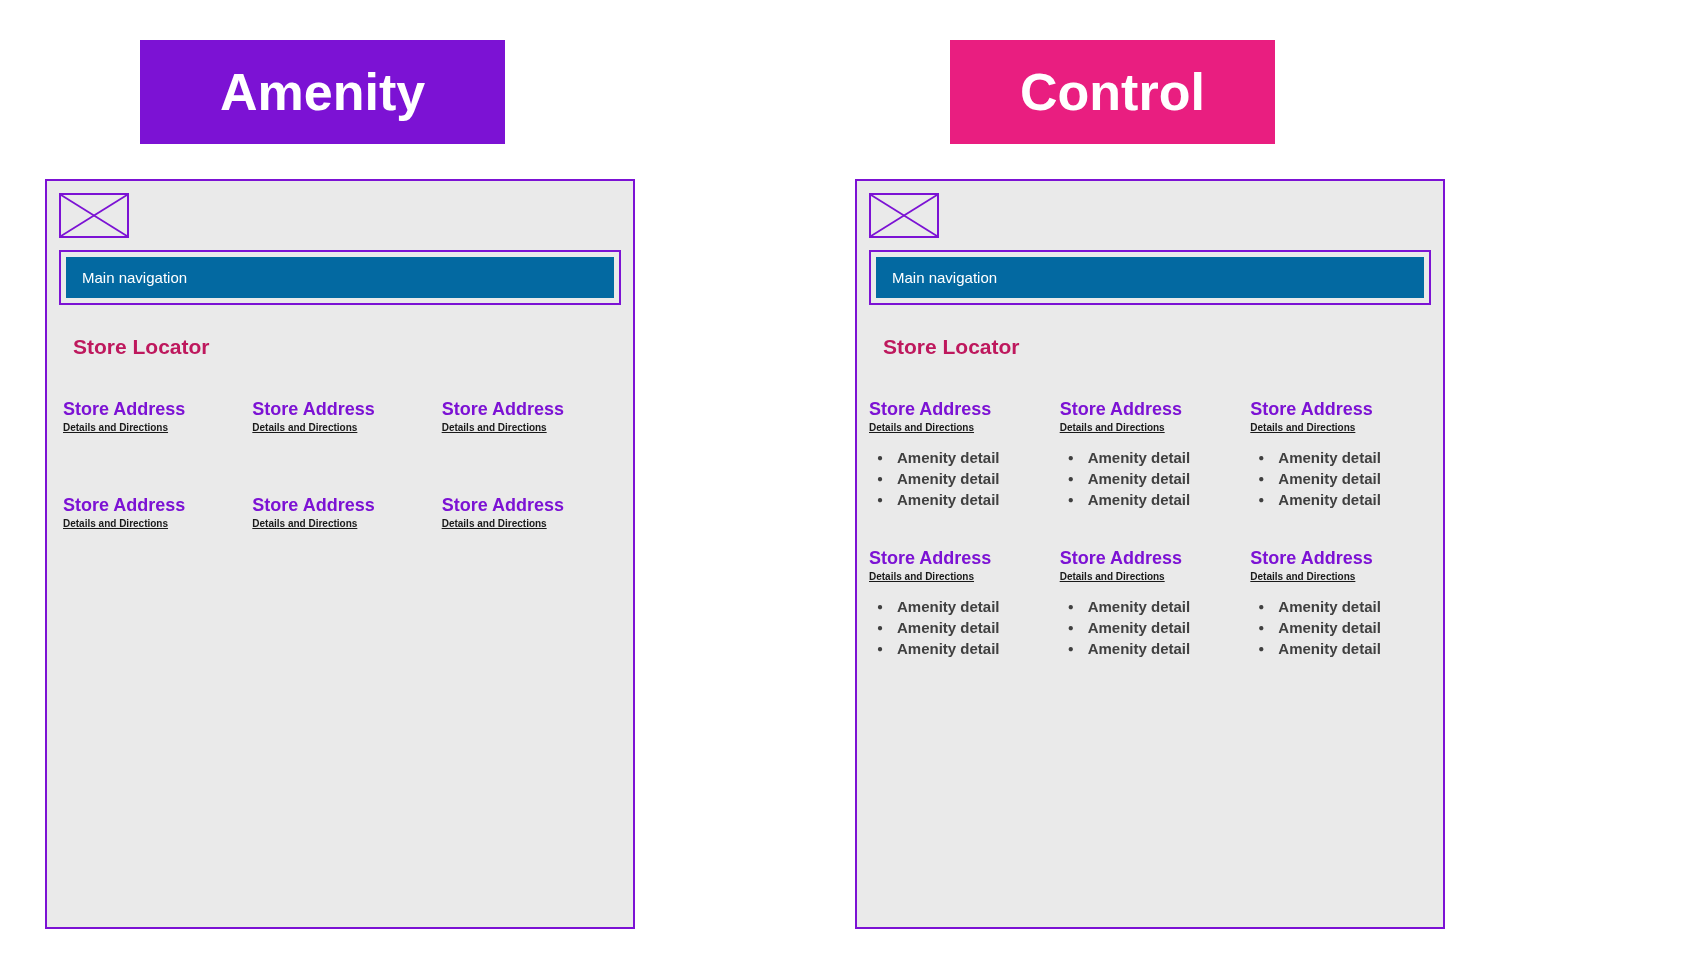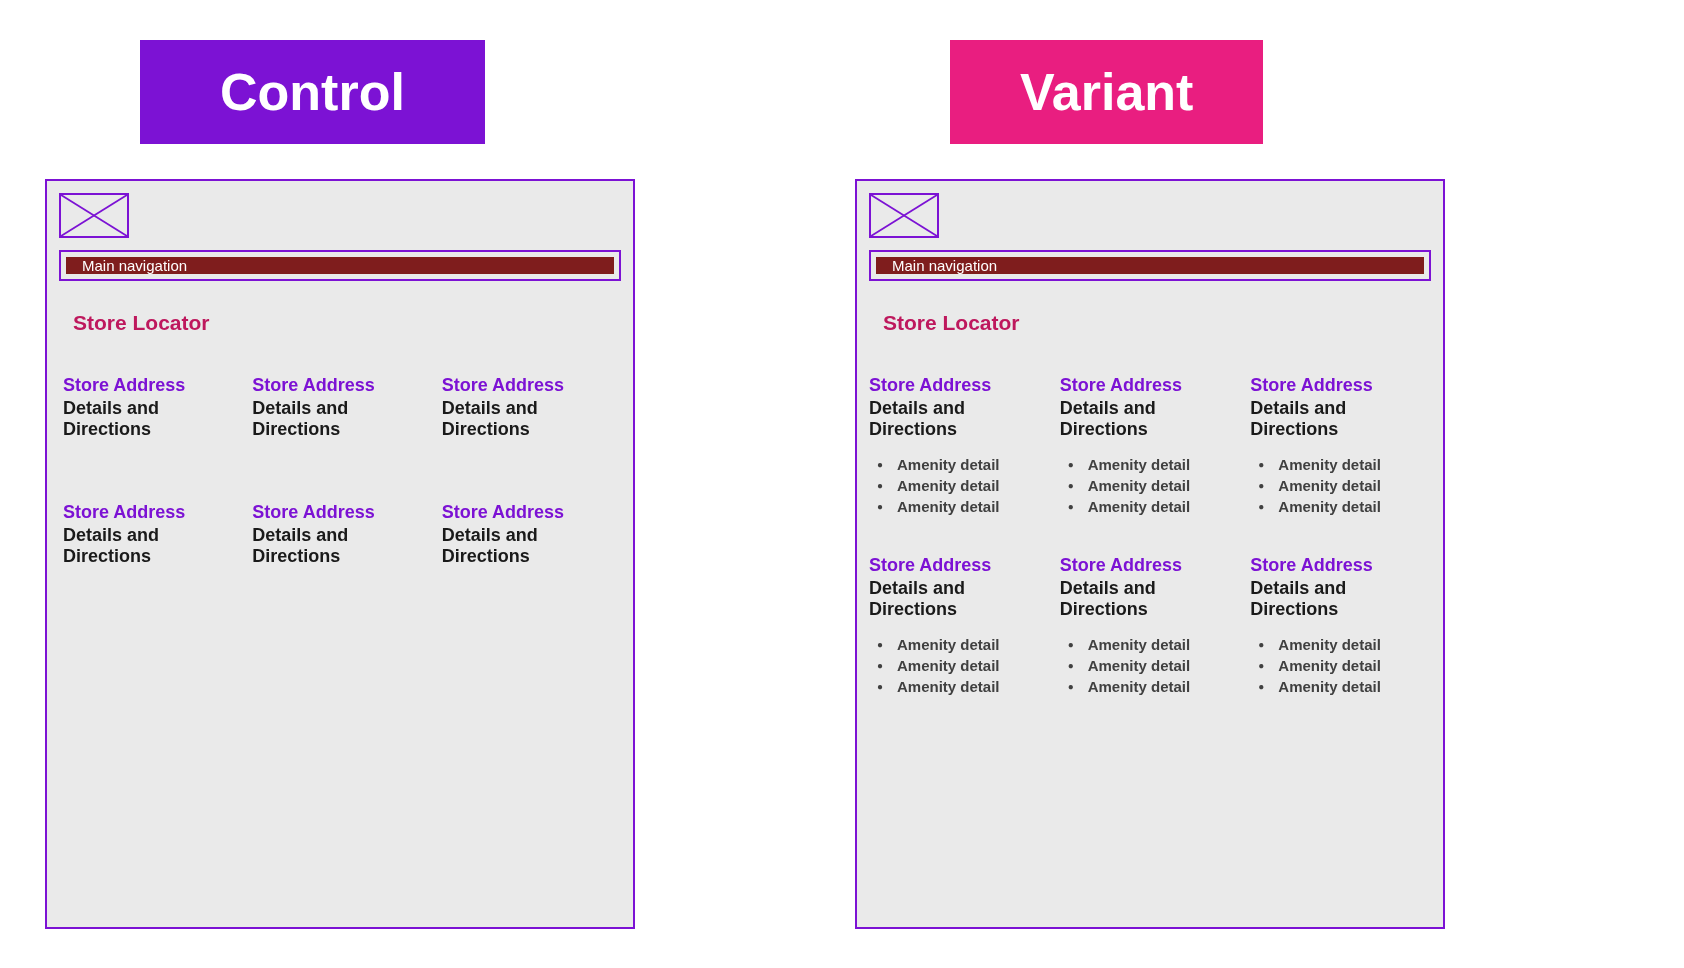--- a/index.html
+++ b/index.html
@@ -69,23 +69,23 @@
       height: 100%;
     }
     
     .nav-container {
       border: 2px solid #7c12d4;
       padding: 5px;
       margin-bottom: 30px;
     }
     
     .main-nav {
-      background: #7f1d1d;
+      background: #0369a1;
       color: #ffffff;
-      padding: 0 16px;
+      padding: 12px 16px;
       font-size: 15px;
     }
     
     .page-title {
       color: #be185d;
       font-size: 21px;
       font-weight: 700;
       margin-bottom: 40px;
       padding-left: 14px;
     }
@@ -110,22 +110,23 @@
     
     .store-address {
       color: #7c12d4;
       font-size: 18px;
       font-weight: 700;
       margin-bottom: 2px;
     }
     
     .store-link {
       color: #1a1a1a;
-      font-size: 18px;
-      font-weight: 700;
+      font-size: 10px;
+      font-weight: 700;
+      text-decoration: underline;
       margin-bottom: 14px;
     }
     
     .amenity-list {
       list-style: none;
       padding-left: 4px;
     }
     
     .amenity-list li {
       font-size: 15px;
@@ -143,21 +144,21 @@
       font-size: 10px;
       top: 5px;
     }
   </style>
 </head>
 <body>
 
 <div class="container">
 
   <div class="panel">
-    <div class="panel-title control">Control</div>
+    <div class="panel-title control">Amenity</div>
     
     <div class="wireframe">
       <div class="logo-placeholder">
         <svg viewBox="0 0 70 45" preserveAspectRatio="none">
           <line x1="0" y1="0" x2="70" y2="45" stroke="#7c12d4" stroke-width="2"></line>
           <line x1="70" y1="0" x2="0" y2="45" stroke="#7c12d4" stroke-width="2"></line>
         </svg>
       </div>
 
       <div class="nav-container">
@@ -189,21 +190,21 @@
         </div>
         <div class="store-item">
           <div class="store-address">Store Address</div>
           <div class="store-link">Details and Directions</div>
         </div>
       </div>
     </div>
   </div>
 
   <div class="panel">
-    <div class="panel-title variant">Variant</div>
+    <div class="panel-title variant">Control</div>
     
     <div class="wireframe">
       <div class="logo-placeholder">
         <svg viewBox="0 0 70 45" preserveAspectRatio="none">
           <line x1="0" y1="0" x2="70" y2="45" stroke="#7c12d4" stroke-width="2"></line>
           <line x1="70" y1="0" x2="0" y2="45" stroke="#7c12d4" stroke-width="2"></line>
         </svg>
       </div>
 
       <div class="nav-container">

